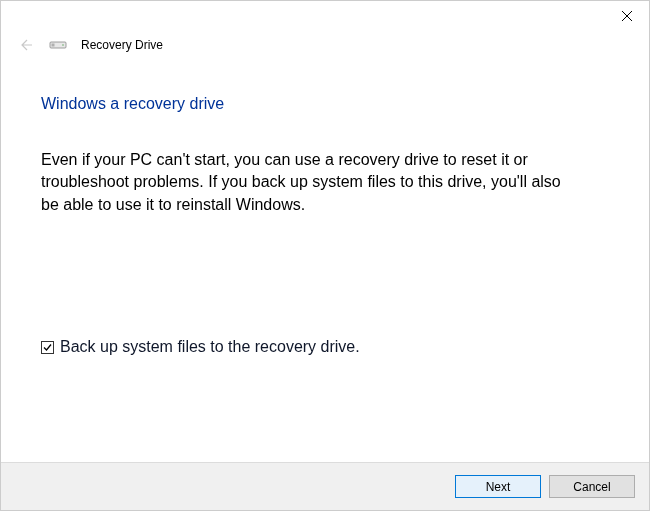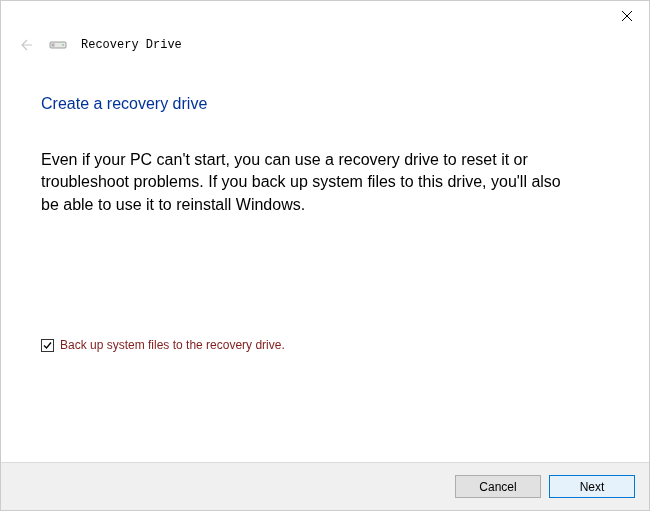--- a/index.html
+++ b/index.html
@@ -33,21 +33,20 @@
     }
     .close-btn svg {
       width: 10px;
       height: 10px;
     }
     .header-row {
       display: flex;
       align-items: center;
       padding: 4px 14px 0 14px;
       gap: 14px;
-      font-family: Liberation Mono, monospace;
     }
     .back-arrow {
       width: 20px;
       height: 20px;
       display: flex;
       align-items: center;
       justify-content: center;
       color: #b0b0b0;
     }
     .back-arrow svg {
@@ -94,22 +93,22 @@
       display: flex;
       align-items: center;
       justify-content: center;
       background: #fff;
     }
     .checkbox svg {
       width: 11px;
       height: 11px;
     }
     .checkbox-label {
-      font-size: 12px;
-      color: #7f1d1d;
+      font-size: 16px;
+      color: #0f172a;
     }
     .footer {
       position: absolute;
       bottom: 0;
       left: 0;
       right: 0;
       height: 48px;
       background: #f0f0f0;
       border-top: 1px solid #dcdcdc;
       display: flex;
@@ -155,29 +154,29 @@
     <svg viewBox="0 0 18 14">
       <rect x="1" y="4" width="16" height="6" rx="1" fill="#e8e8e8" stroke="#888" stroke-width="0.8"></rect>
       <rect x="2.5" y="5.5" width="3" height="3" fill="#b0b0b0"></rect>
       <circle cx="14" cy="7" r="0.8" fill="#6a6"></circle>
     </svg>
   </span>
   <span class="window-title">Recovery Drive</span>
 </div>
 
 <div class="content">
-  <h1 class="heading">Create a recovery drive</h1>
+  <h1 class="heading">Windows a recovery drive</h1>
   <p class="body-text">Even if your PC can't start, you can use a recovery drive to reset it or troubleshoot problems. If you back up system files to this drive, you'll also be able to use it to reinstall Windows.</p>
 
   <div class="checkbox-row">
     <span class="checkbox">
       <svg viewBox="0 0 11 11">
         <path d="M2 5.5 L4.5 8 L9 2.5" stroke="#000" stroke-width="1.3" fill="none"></path>
       </svg>
     </span>
     <span class="checkbox-label">Back up system files to the recovery drive.</span>
   </div>
 </div>
 
 <div class="footer">
+  <button class="btn btn-primary">Next</button>
   <button class="btn">Cancel</button>
-  <button class="btn btn-primary">Next</button>
 </div>
 
 </body></html>

